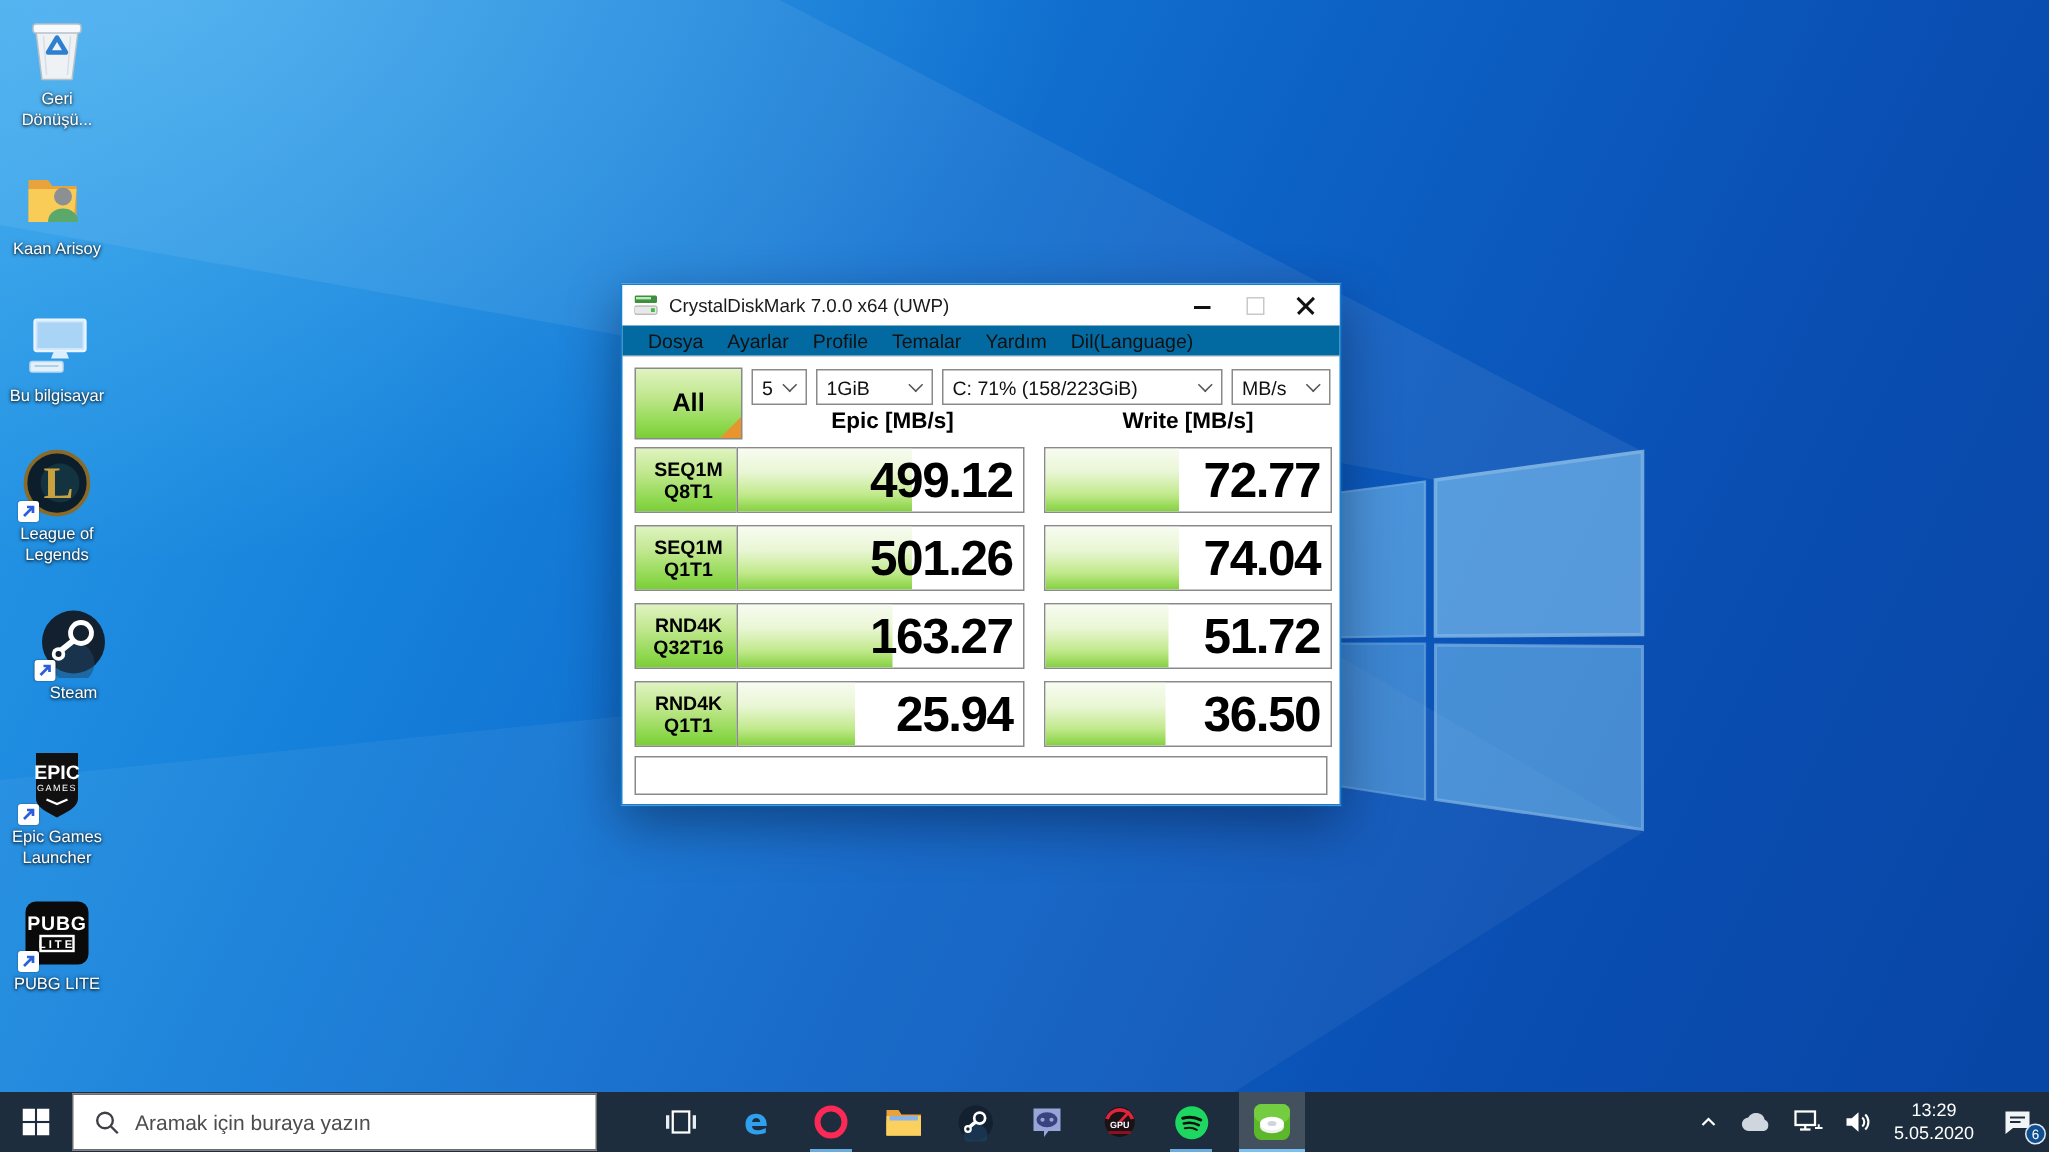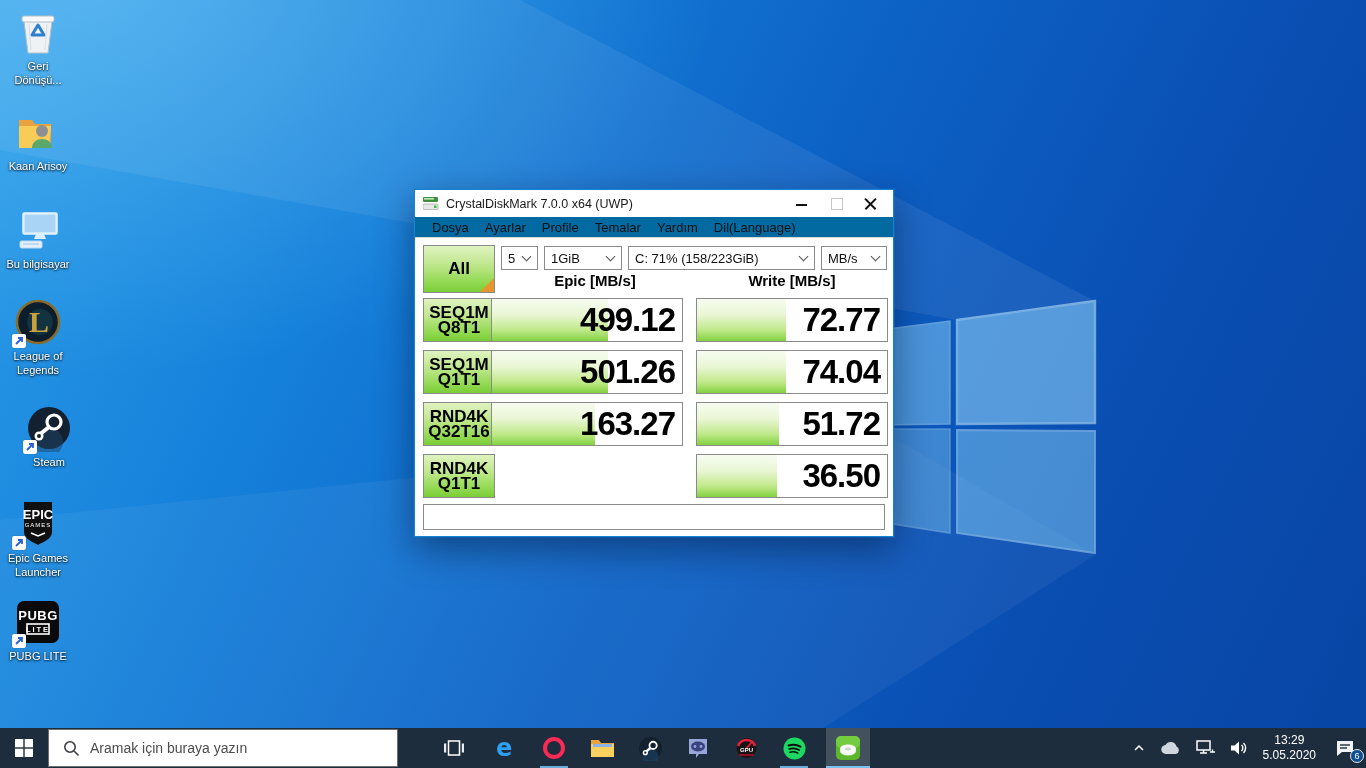--- a/index.html
+++ b/index.html
@@ -54,21 +54,21 @@
   #dd-size  { left:129px; width:78px; }
   #dd-target{ left:213px; width:187px;gap:20px; }
   #dd-unit  { left:406px; width:66px; }
   .col-head { position:absolute; top:82px; font-size:15px; font-weight:bold; color:#000; width:192px; text-align:center; }
   #head-read  { left:84px; }
   #head-write { left:281px; }
   
   .row-label { position:absolute; left:8px; width:72px; height:44px; border:1px solid #8a8a8a;
     background:linear-gradient(180deg,#dff3c0 0%, #c0e78d 40%, #8ed84e 82%, #7bcd37 100%);
     display:flex; flex-direction:column; align-items:center; justify-content:center;
-    font-size:17px; font-weight:bold; color:#000; line-height:15px; }
+    font-size:13px; font-weight:bold; color:#000; line-height:15px; }
   .bar-cell { position:absolute; width:192px; height:44px; border:1px solid #8a8a8a; background:#fff; overflow:hidden; }
   .bar-fill { position:absolute; left:0; top:0; bottom:0;
     background:linear-gradient(180deg,#f7fcf1 0%, #e9f6d4 38%, #c0e98a 74%, #84d140 100%); }
   .bar-val { position:absolute; right:7px; top:50%; transform:translateY(-50%);
     font-size:33px; font-weight:bold; color:#000; letter-spacing:-1px; }
   .r0 { top:108px; } .r1 { top:160px; } .r2 { top:212px; } .r3 { top:264px; }
   .c-read  { left:76px; } .c-write { left:281px; }
   #status-box { position:absolute; left:8px; right:8px; top:314px; height:26px;
     border:1px solid #8a8a8a; background:#fff; font-size:12px; color:#333; padding:4px 6px; }
   
@@ -319,20 +319,24 @@
     </div>
     <div class="bar-cell c-write r2">
       <div class="bar-fill" style="width: 43%;"></div>
       <span class="bar-val">51.72</span>
     </div>
 
     <div class="row-label r3">
       <span>RND4K</span>
         <span>Q1T1</span>
     </div>
+    <div class="bar-cell c-read r3">
+      <div class="bar-fill" style="width: 41%;"></div>
+      <span class="bar-val">25.94</span>
+    </div>
     <div class="bar-cell c-write r3">
       <div class="bar-fill" style="width: 42%;"></div>
       <span class="bar-val">36.50</span>
     </div>
 
     <div id="status-box"></div>
   </div>
 
   <div id="taskbar">
     <div class="tb-cell" id="start-btn">

